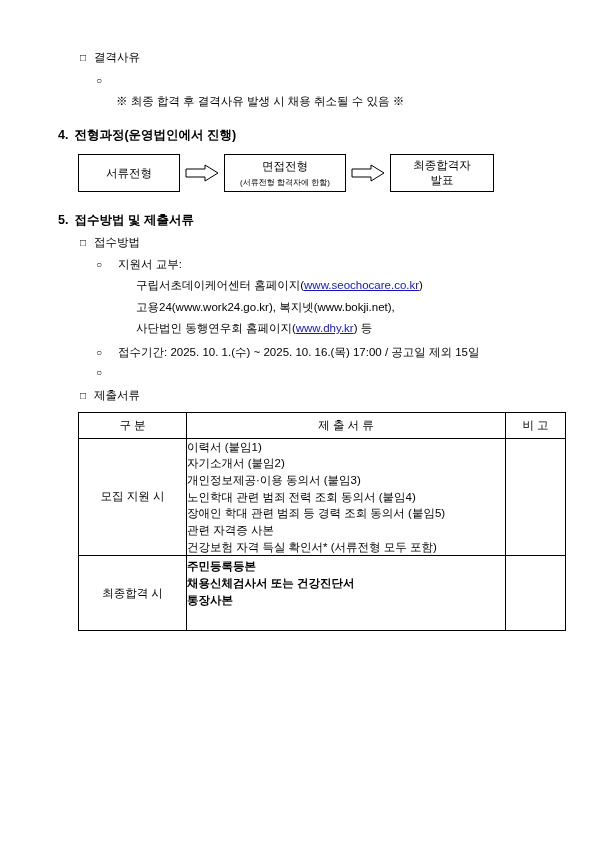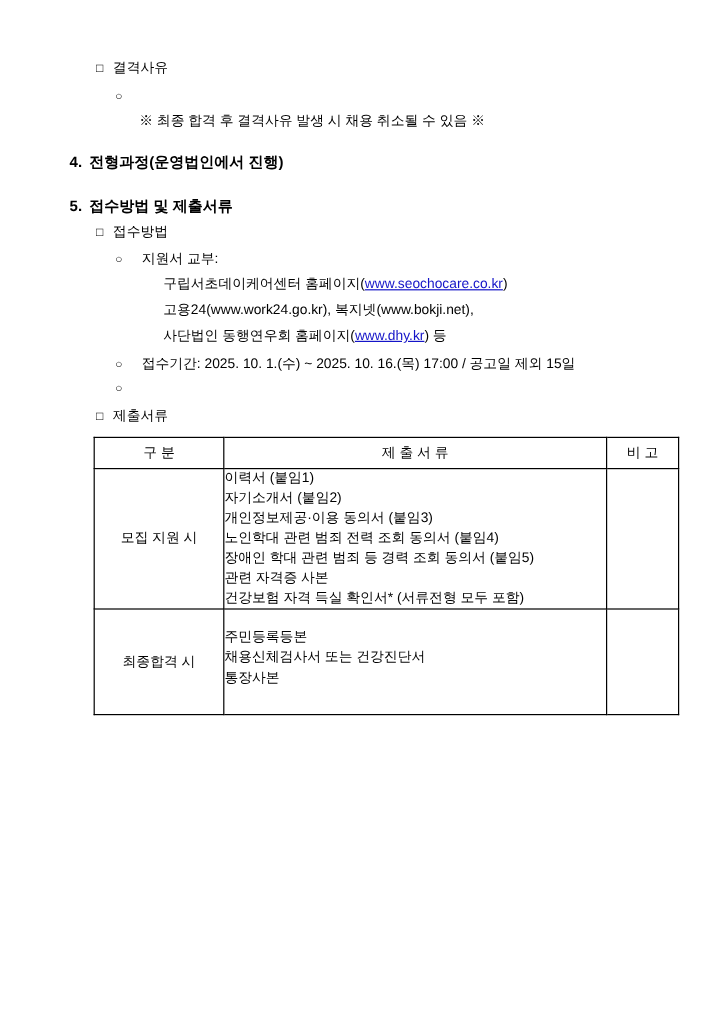--- a/index.html
+++ b/index.html
@@ -137,20 +137,43 @@
 
   <div class="row line mt10">
     <span class="indent3">※ 최종 합격 후 결격사유 발생 시 채용 취소될 수 있음 ※</span>
   </div>
 
   <div class="row sec-head">
     <span class="sec-num">4.</span>
     <span>전형과정(운영법인에서 진행)</span>
   </div>
 
+  <div class="flow">
+    <div class="flow-box box1">
+      <div>서류전형</div>
+    </div>
+    <div class="arrow">
+      <svg width="34" height="18" viewBox="0 0 34 18">
+        <polygon points="1,5 20,5 20,1 33,9 20,17 20,13 1,13" fill="#ffffff" stroke="#000000" stroke-width="1"></polygon>
+      </svg>
+    </div>
+    <div class="flow-box box2">
+      <div>면접전형</div>
+      <div class="box-sub">(서류전형 합격자에 한함)</div>
+    </div>
+    <div class="arrow">
+      <svg width="34" height="18" viewBox="0 0 34 18">
+        <polygon points="1,5 20,5 20,1 33,9 20,17 20,13 1,13" fill="#ffffff" stroke="#000000" stroke-width="1"></polygon>
+      </svg>
+    </div>
+    <div class="flow-box box3">
+      <div>최종합격자</div>
+      <div>발표</div>
+    </div>
+  </div>
 
   <div class="row sec-head">
     <span class="sec-num">5.</span>
     <span>접수방법 및 제출서류</span>
   </div>
 
   <div class="row line mt6">
     <span class="indent1 bullet-sq">□</span>
     <span>접수방법</span>
   </div>
@@ -208,21 +231,21 @@
           <div>개인정보제공·이용 동의서 (붙임3)</div>
           <div>노인학대 관련 범죄 전력 조회 동의서 (붙임4)</div>
           <div>장애인 학대 관련 범죄 등 경력 조회 동의서 (붙임5)</div>
           <div class="bold">관련 자격증 사본</div>
           <div class="bold">건강보험 자격 득실 확인서* (서류전형 모두 포함)</div>
         </td>
         <td class="cell-center"></td>
       </tr>
       <tr>
         <td class="cell-center">최종합격 시</td>
-        <td class="cell-list" style="padding-top:15px;padding-bottom:22px;">
+        <td class="cell-list" style="padding-top:2px;padding-bottom:22px;font-weight:bold;">
           <div>주민등록등본</div>
           <div>채용신체검사서 또는 건강진단서</div>
           <div>통장사본</div>
         </td>
         <td class="cell-center"></td>
       </tr>
     </tbody>
   </table>
 
 </div>

